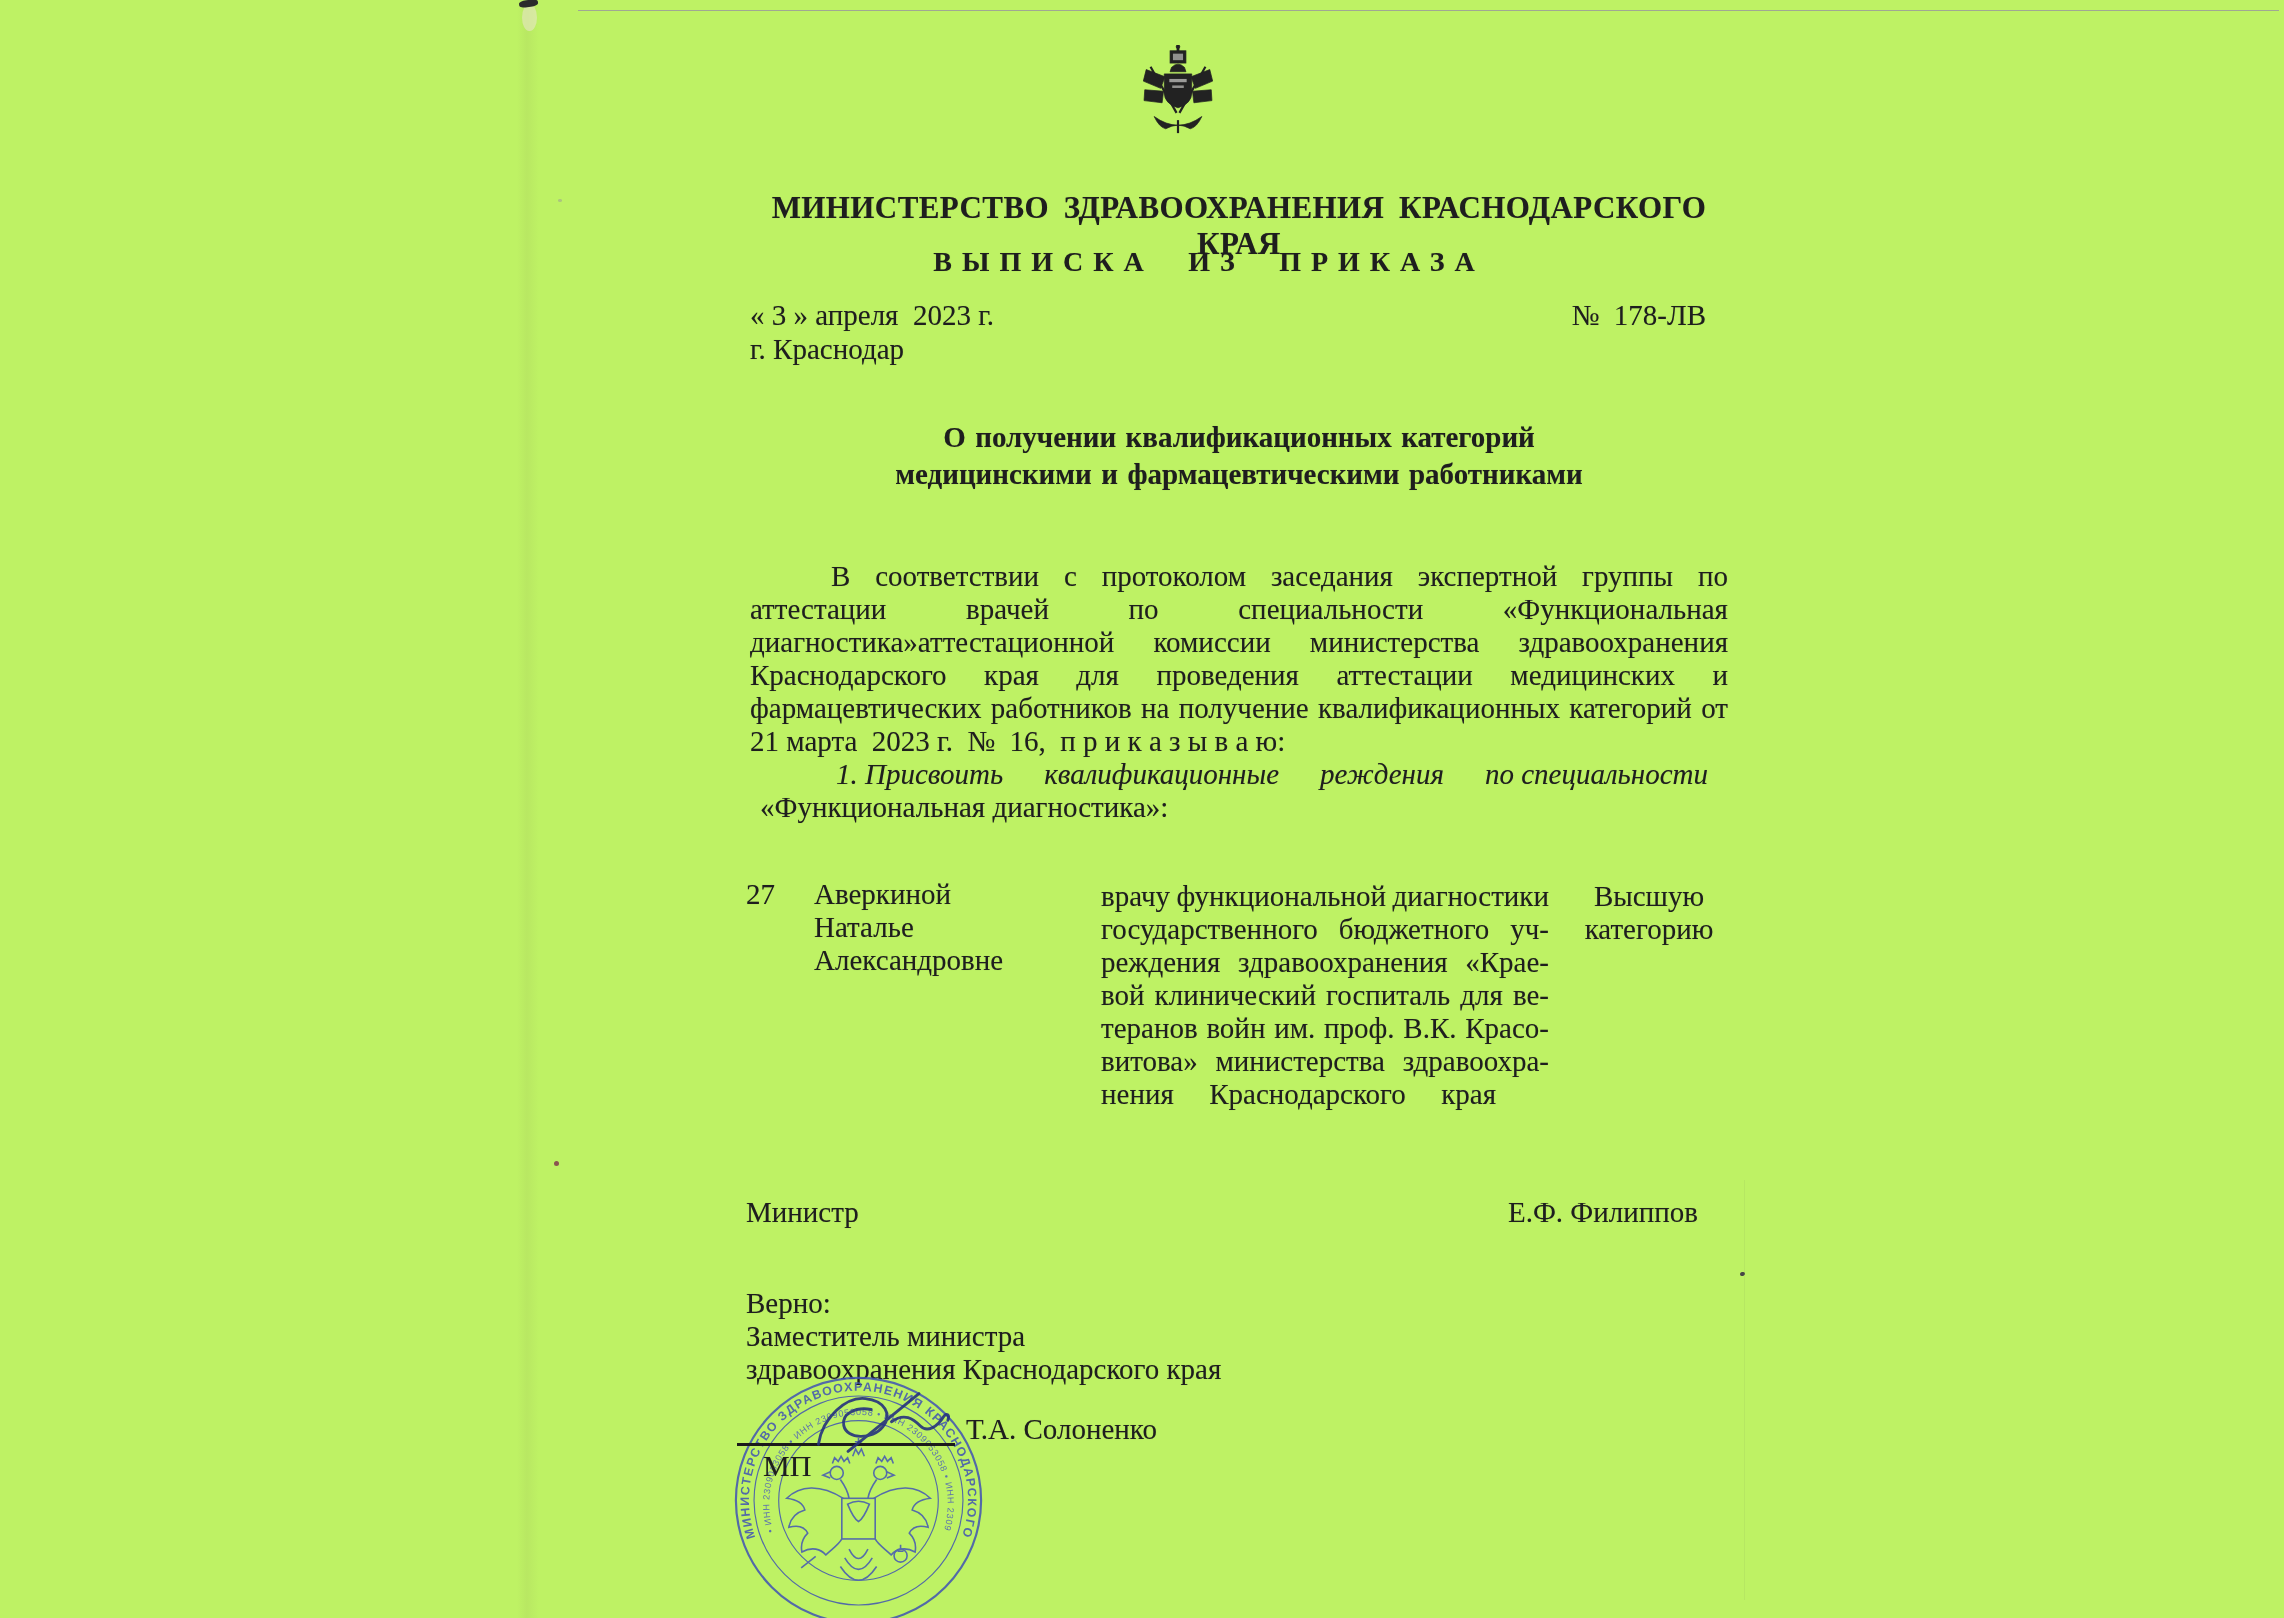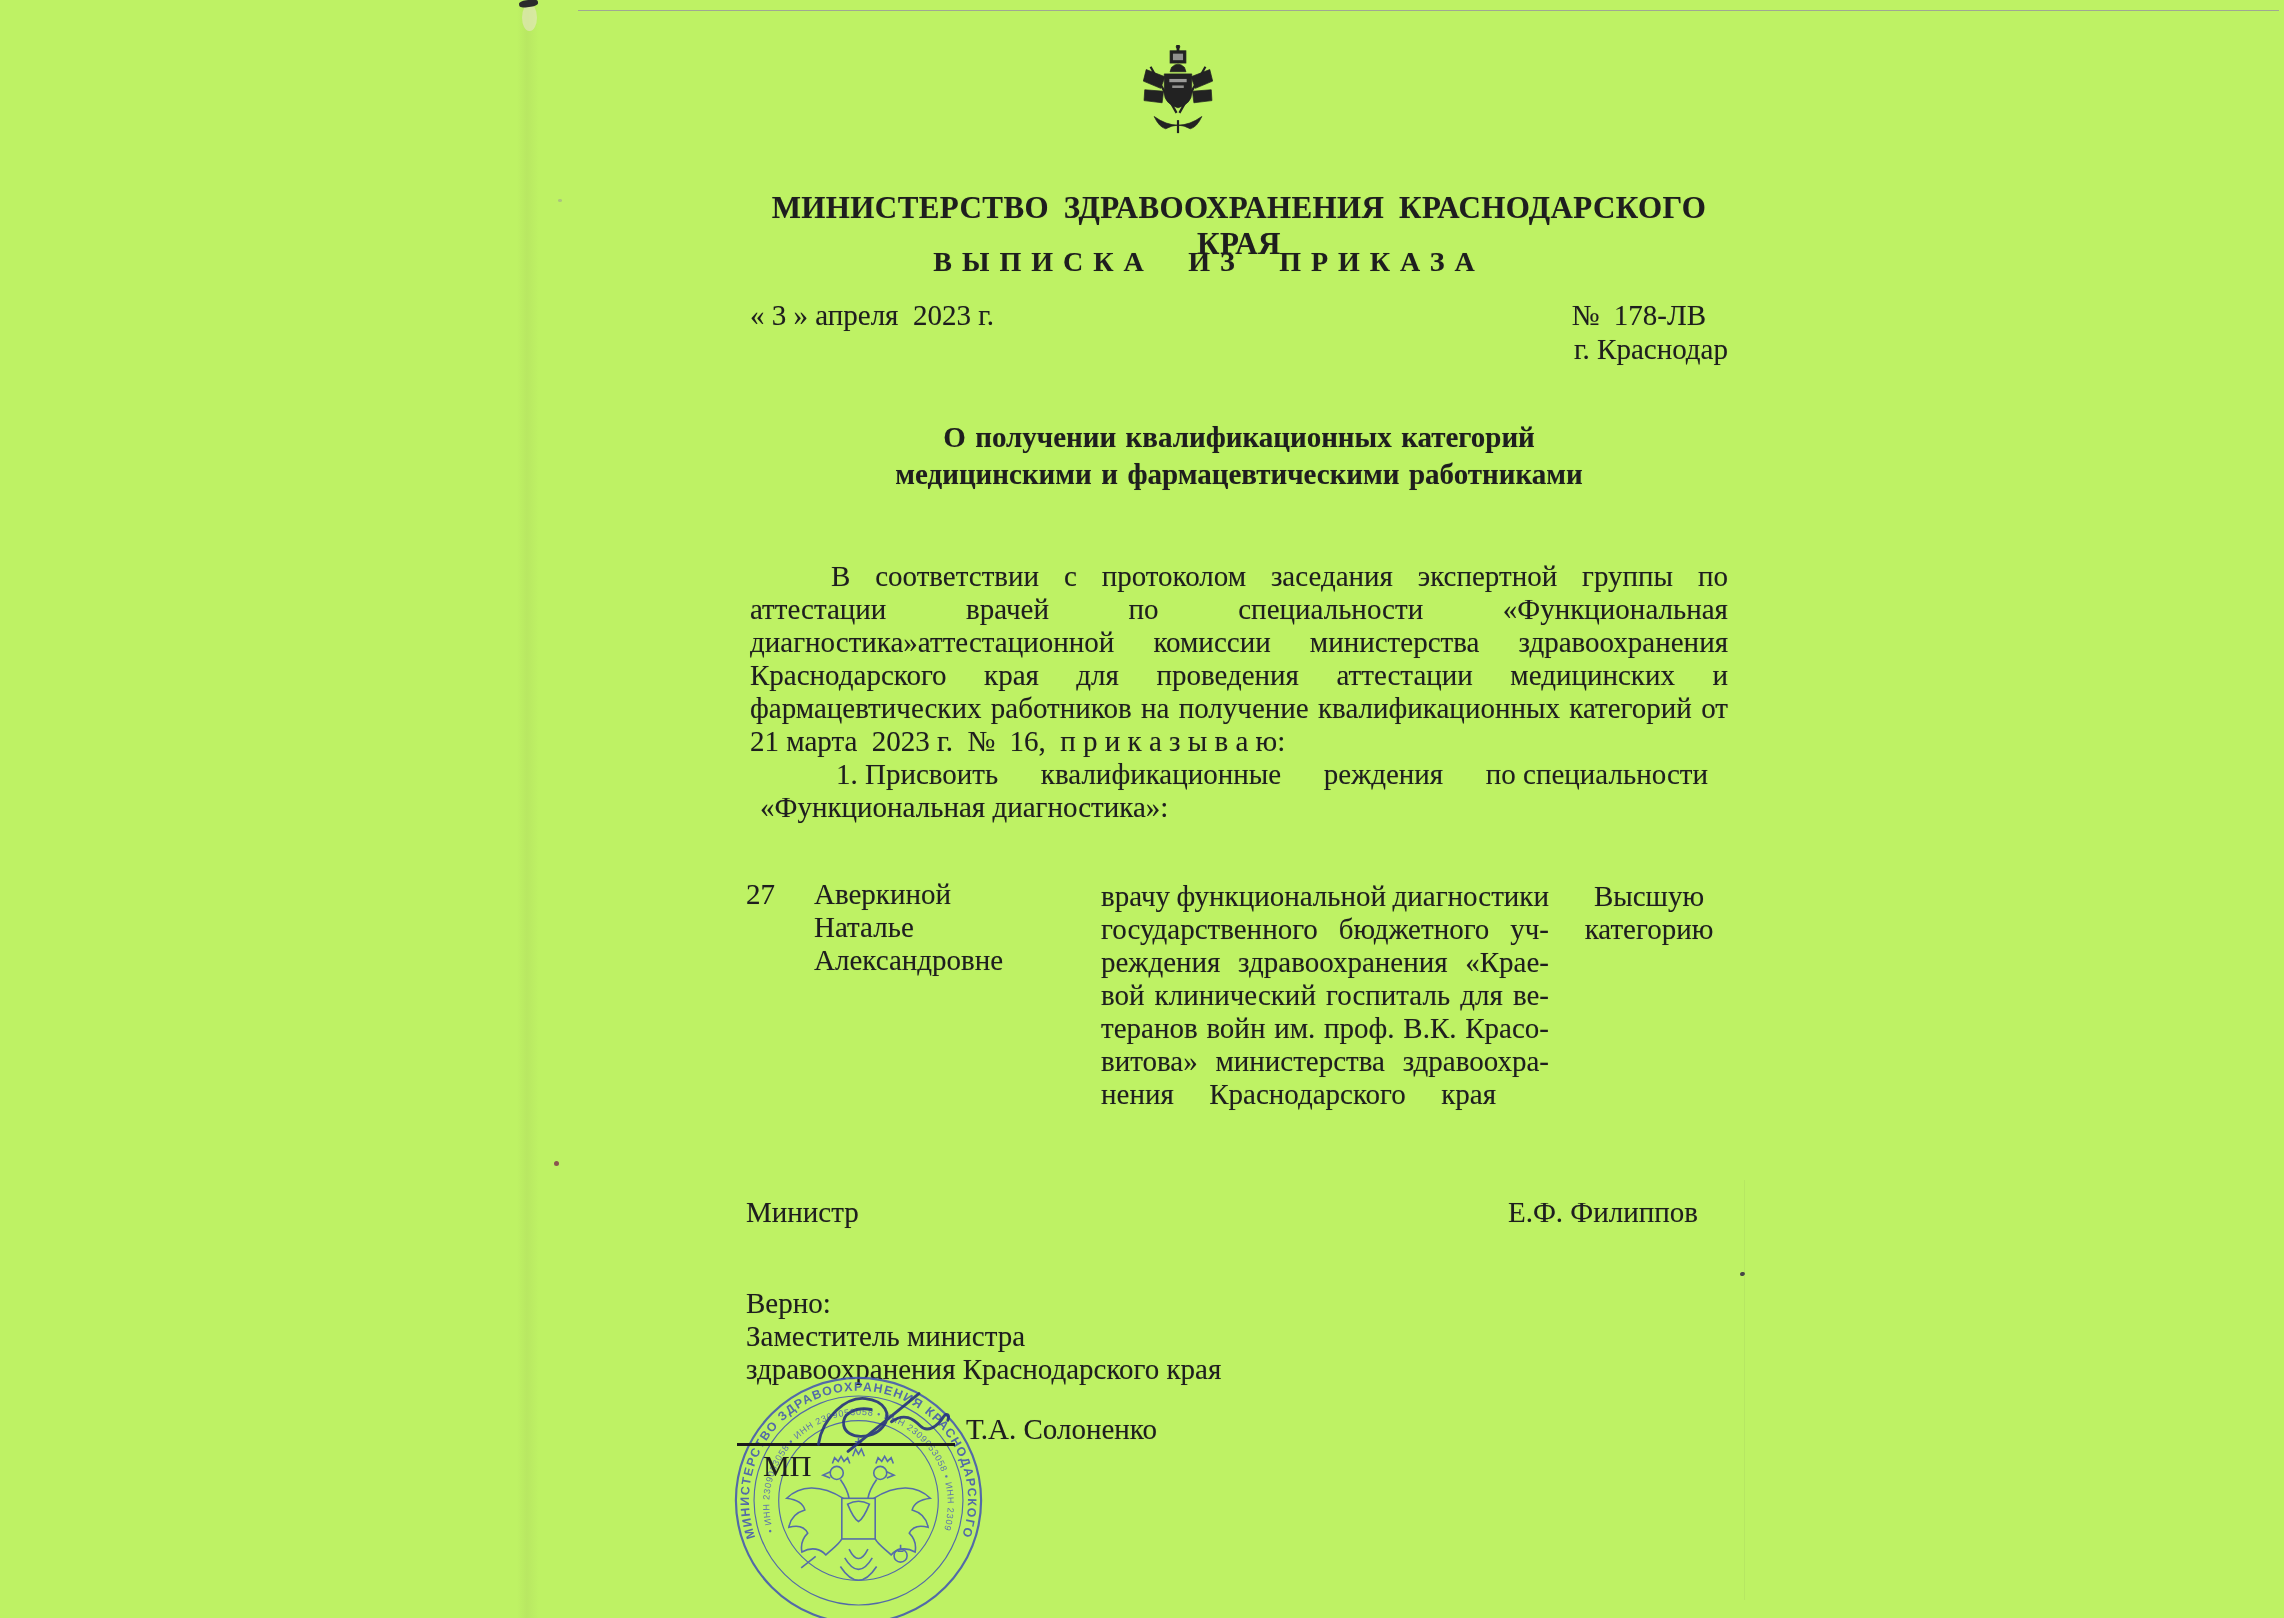--- a/index.html
+++ b/index.html
@@ -15,21 +15,21 @@
   .ws{white-space:pre;}
   
   .tline{white-space:pre;}
   .just{display:flex;justify-content:space-between;}
   .just span{white-space:pre;}
   
   #header1{left:750px;top:190px;width:978px;font-size:31px;font-weight:bold;letter-spacing:0.4px;word-spacing:6.5px;text-align:center;}
   #header2{left:720px;top:246px;width:978px;font-size:28px;font-weight:bold;letter-spacing:10px;word-spacing:17.4px;text-align:center;}
   #daterow{left:750px;top:299px;width:978px;display:flex;justify-content:space-between;}
   #docnum{margin-right:22px;}
-  #city{left:750px;top:333px;width:978px;text-align:right;}
+  #city{left:750px;top:333px;width:978px;text-align:left;}
   #title1{left:750px;top:421px;width:978px;font-weight:bold;text-align:center;word-spacing:2.2px;}
   #title2{left:750px;top:458px;width:978px;font-weight:bold;text-align:center;word-spacing:2.2px;}
   #bodytext{left:750px;top:560px;width:978px;}
   #bodytext .tline{height:33px;line-height:33px;}
   
   #t-num{left:746px;top:878px;}
   #t-name{left:814px;top:878px;width:239px;}
   #t-duty{left:1101px;top:880px;width:448px;}
   #t-cat{left:1584px;top:880px;width:130px;text-align:center;}
   #t-name .tline,#t-duty .tline,#t-cat .tline{height:33px;line-height:33px;}
@@ -103,21 +103,21 @@
   <div class="abs soft" id="title1">О получении квалификационных категорий</div>
   <div class="abs soft" id="title2">медицинскими и фармацевтическими работниками</div>
 
   <div class="abs soft" id="bodytext">
       <div class="tline just" style="padding-left: 81px;"><span>В</span><span>соответствии</span><span>с</span><span>протоколом</span><span>заседания</span><span>экспертной</span><span>группы</span><span>по</span></div>
       <div class="tline just"><span>аттестации</span><span>врачей</span><span>по</span><span>специальности</span><span>«Функциональная</span></div>
       <div class="tline just"><span>диагностика»аттестационной</span><span>комиссии</span><span>министерства</span><span>здравоохранения</span></div>
       <div class="tline just"><span>Краснодарского</span><span>края</span><span>для</span><span>проведения</span><span>аттестации</span><span>медицинских</span><span>и</span></div>
       <div class="tline just"><span>фармацевтических</span><span>работников</span><span>на</span><span>получение</span><span>квалификационных</span><span>категорий</span><span>от</span></div>
       <div class="tline">21 марта  2023 г.  №  16,  п р и к а з ы в а ю:</div>
-      <div class="tline just" style="padding-left: 86px; width: 872px;"><span>1. Присвоить</span><span>квалификационные</span><span>реждения</span><span>по специальности</span></div>
+      <div class="tline just" style="padding-left: 86px; width: 872px; font-style: italic;"><span>1. Присвоить</span><span>квалификационные</span><span>реждения</span><span>по специальности</span></div>
       <div class="tline" style="padding-left: 10px;">«Функциональная диагностика»:</div>
     </div>
 
   <div class="abs soft" id="t-num">27</div>
   <div class="abs soft" id="t-name">
       <div class="tline">Аверкиной</div>
       <div class="tline">Наталье</div>
       <div class="tline">Александровне</div>
     </div>
   <div class="abs soft" id="t-duty">

